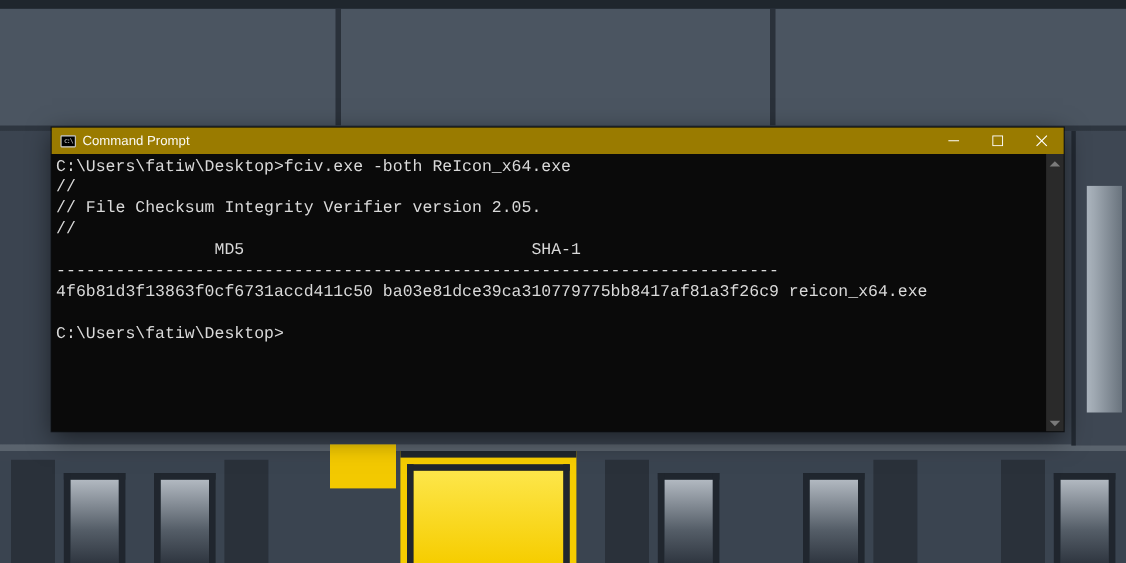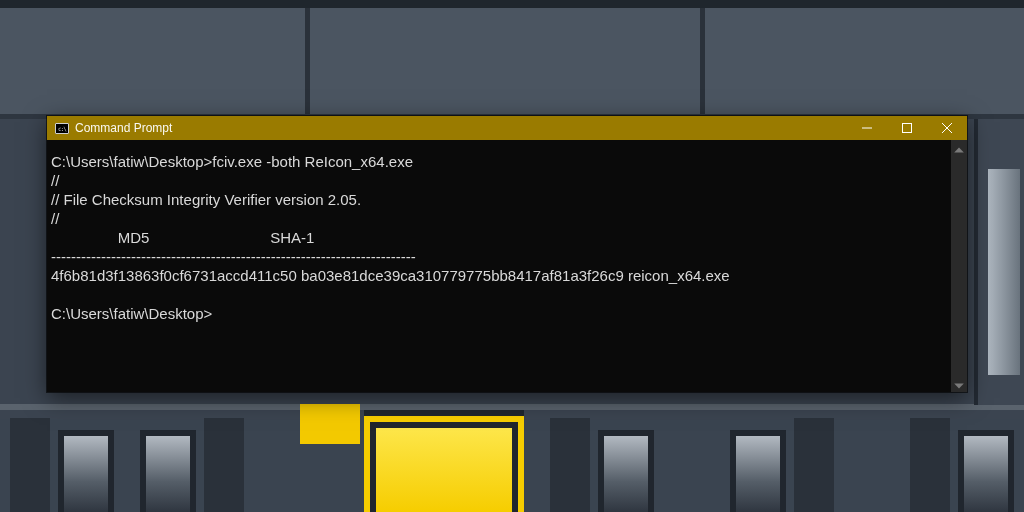--- a/index.html
+++ b/index.html
@@ -114,22 +114,22 @@
       display:flex;
     }
     .term-scroll-track {
       width:16px; background:#2a2a2a;
       display:flex; flex-direction:column; justify-content:space-between;
       align-items:center; padding:2px 0;
     }
     .sb-arrow { width:12px; height:12px; }
     .sb-arrow svg { fill:#7a7a7a; }
     .term-content {
-      flex:1; padding:12px 4px;
-      font-family: Liberation Sans, sans-serif;
+      flex:1; padding:2px 4px;
+      font-family: Liberation Mono, monospace;
       font-size: 15px; line-height: 19px;
       color:#d9d9d9;
       white-space: pre;
       overflow:hidden;
     }
     .cursor {
       display:inline-block; width:8px; height:2px; background:transparent;
     }
 
   </style>

